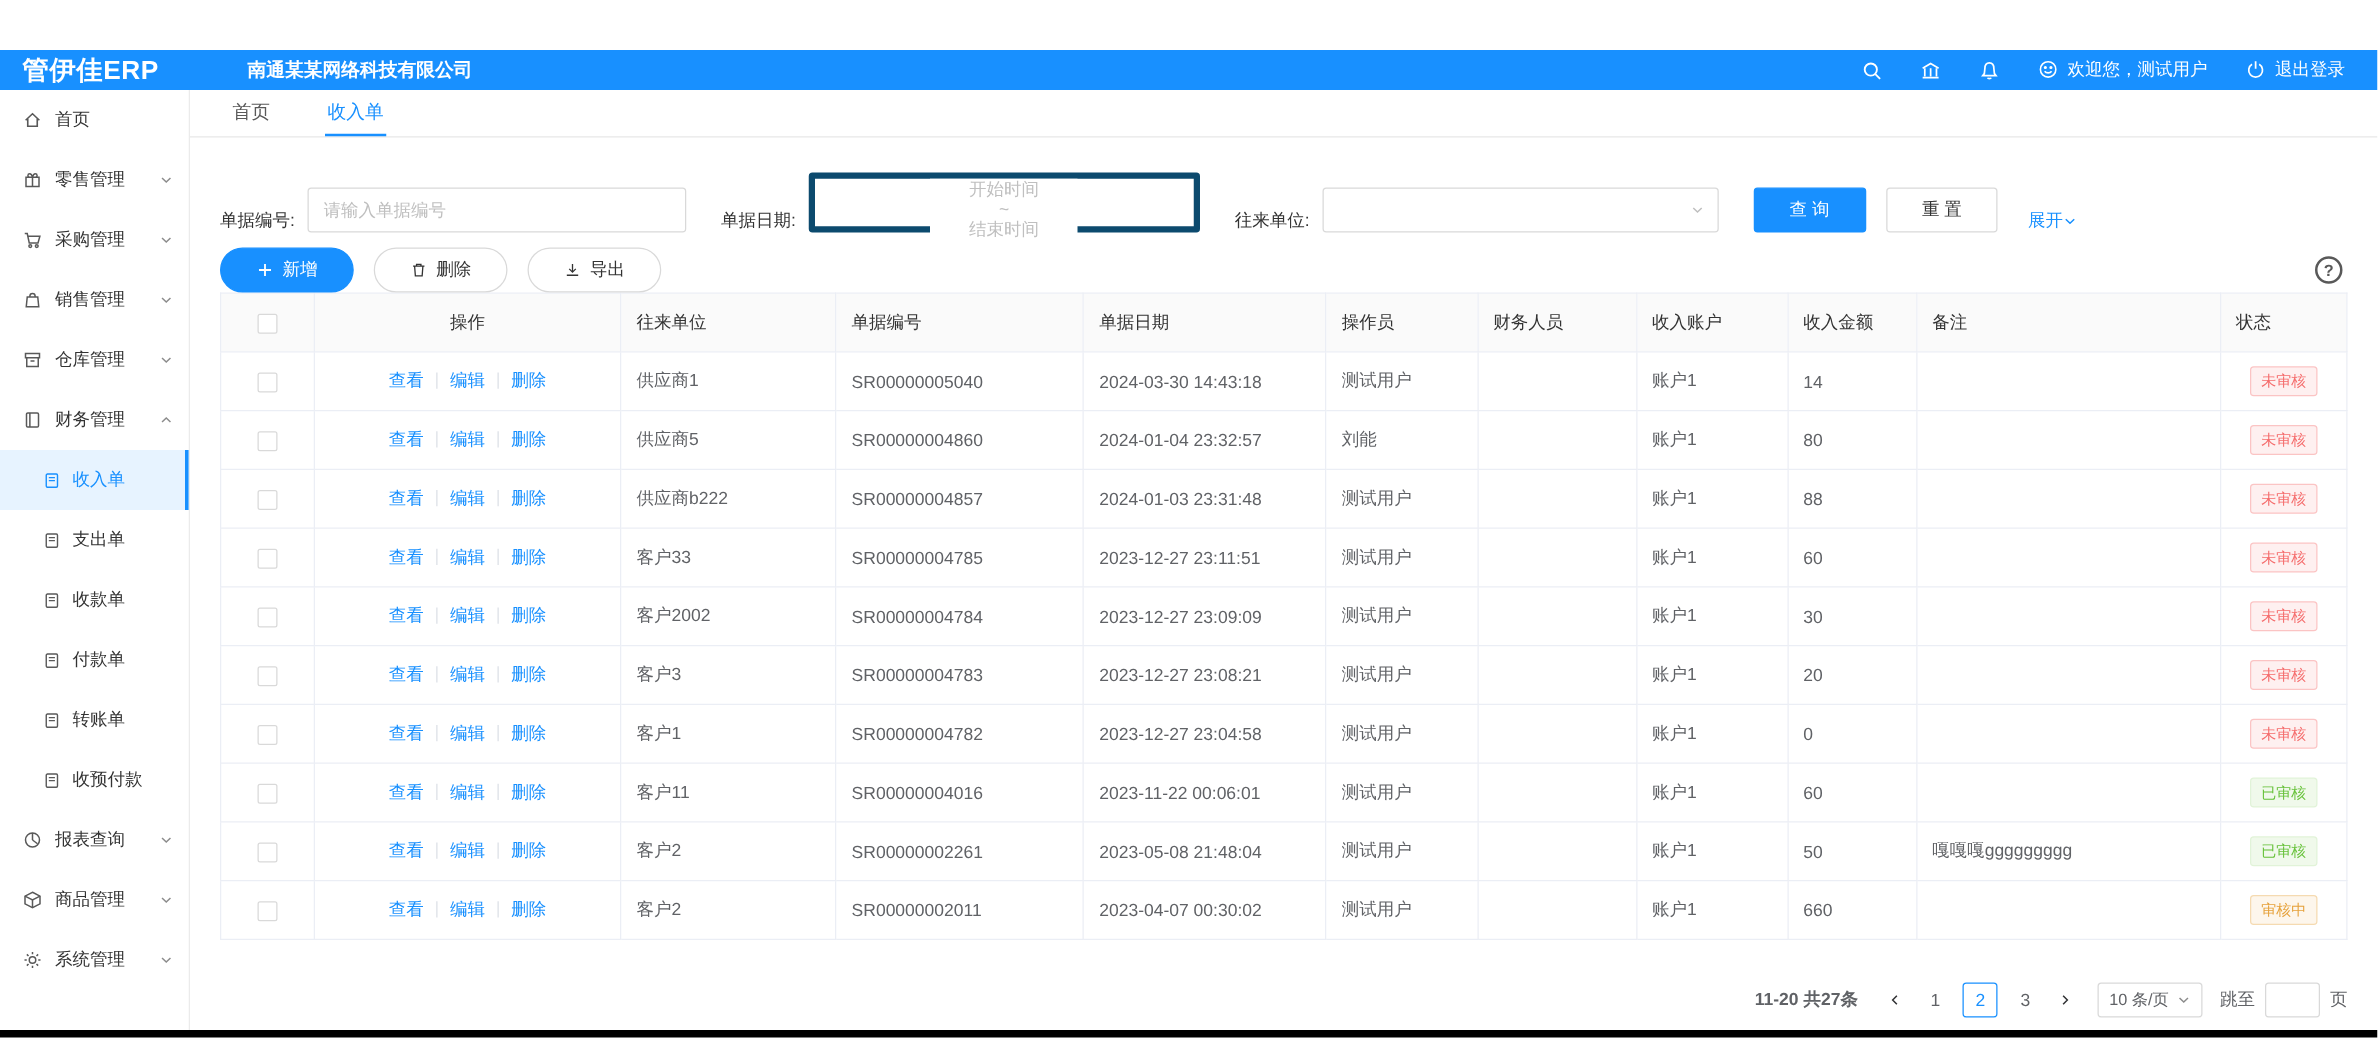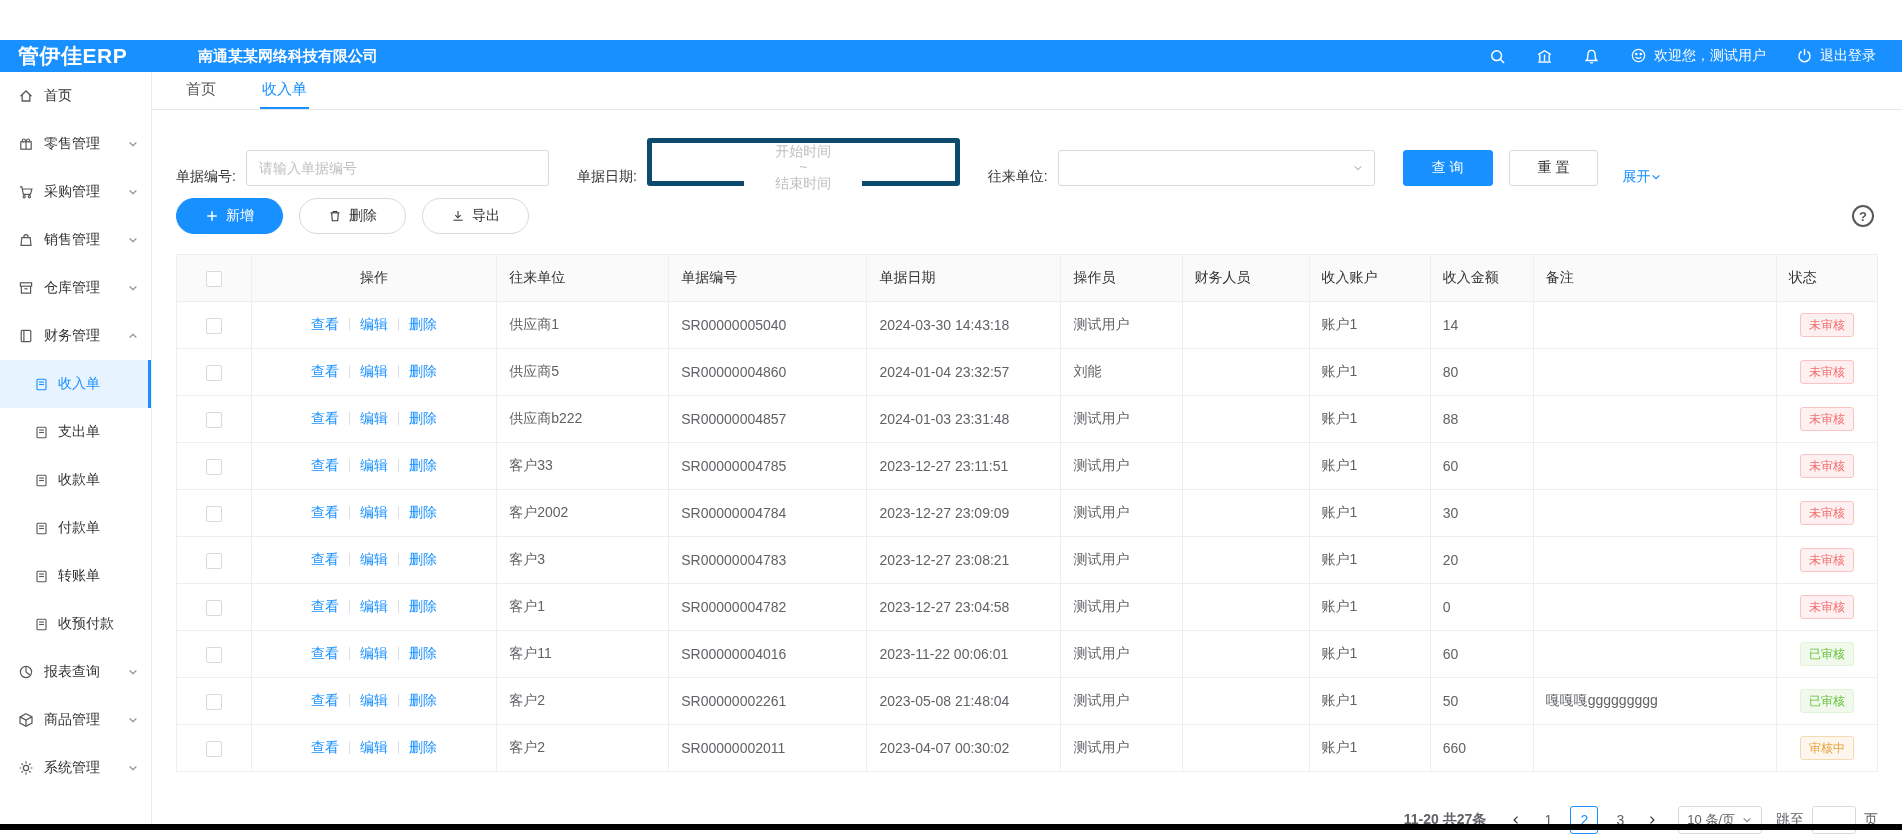--- a/index.html
+++ b/index.html
@@ -58,21 +58,21 @@
   .link-blue { color:#1890ff; cursor:pointer; display:inline-flex; align-items:center; gap:0; margin-left:24px; font-size:14px; }
   .link-blue .chev { color:#1890ff; }
   .ml16 { margin-left:16px; }
 
   
   .toolbar { margin-top:12px; display:flex; align-items:center; }
   .toolbar .btn { margin-right:16px;border-radius:18px; }
   .help-circle { margin-left:auto; margin-right:4px; width:22px; height:22px; border:2px solid #595959; border-radius:50%; color:#595959; font-weight:bold; font-size:13px; display:flex; align-items:center; justify-content:center; cursor:pointer; }
 
   
-  table.grid { margin-top:20px; width:100%; border-collapse:collapse; table-layout:fixed; }
+  table.grid { margin-top:0; width:100%; border-collapse:collapse; table-layout:fixed; }
   .grid th, .grid td { border:1px solid #ebeef5; height:47px; padding:0 12px; font-size:14px; text-align:left; overflow:hidden; white-space:nowrap; text-overflow:ellipsis; }
   .grid th { background:#fafafa; color:#333; font-weight:500; }
   .grid td { color:#606266; }
   .c-center { text-align:center !important; }
   .checkbox { width:16px; height:16px; border:1px solid #d9d9d9; border-radius:2px; background:#fff; display:inline-block; vertical-align:middle; cursor:pointer; }
   a.op { color:#1890ff; text-decoration:none; cursor:pointer; }
   .sep { display:inline-block; width:1px; height:13px; background:#dcdfe6; margin:0 10px; vertical-align:-2px; }
   .badge { display:inline-block; font-size:12px; line-height:1; padding:5px 8px; border-radius:3px; border:1px solid transparent; }
   .st-red { color:#f56c6c; background:#fef0f0; border-color:#fbc4c4; }
   .st-green { color:#67c23a; background:#f0f9eb; border-color:#e1f3d8; }

